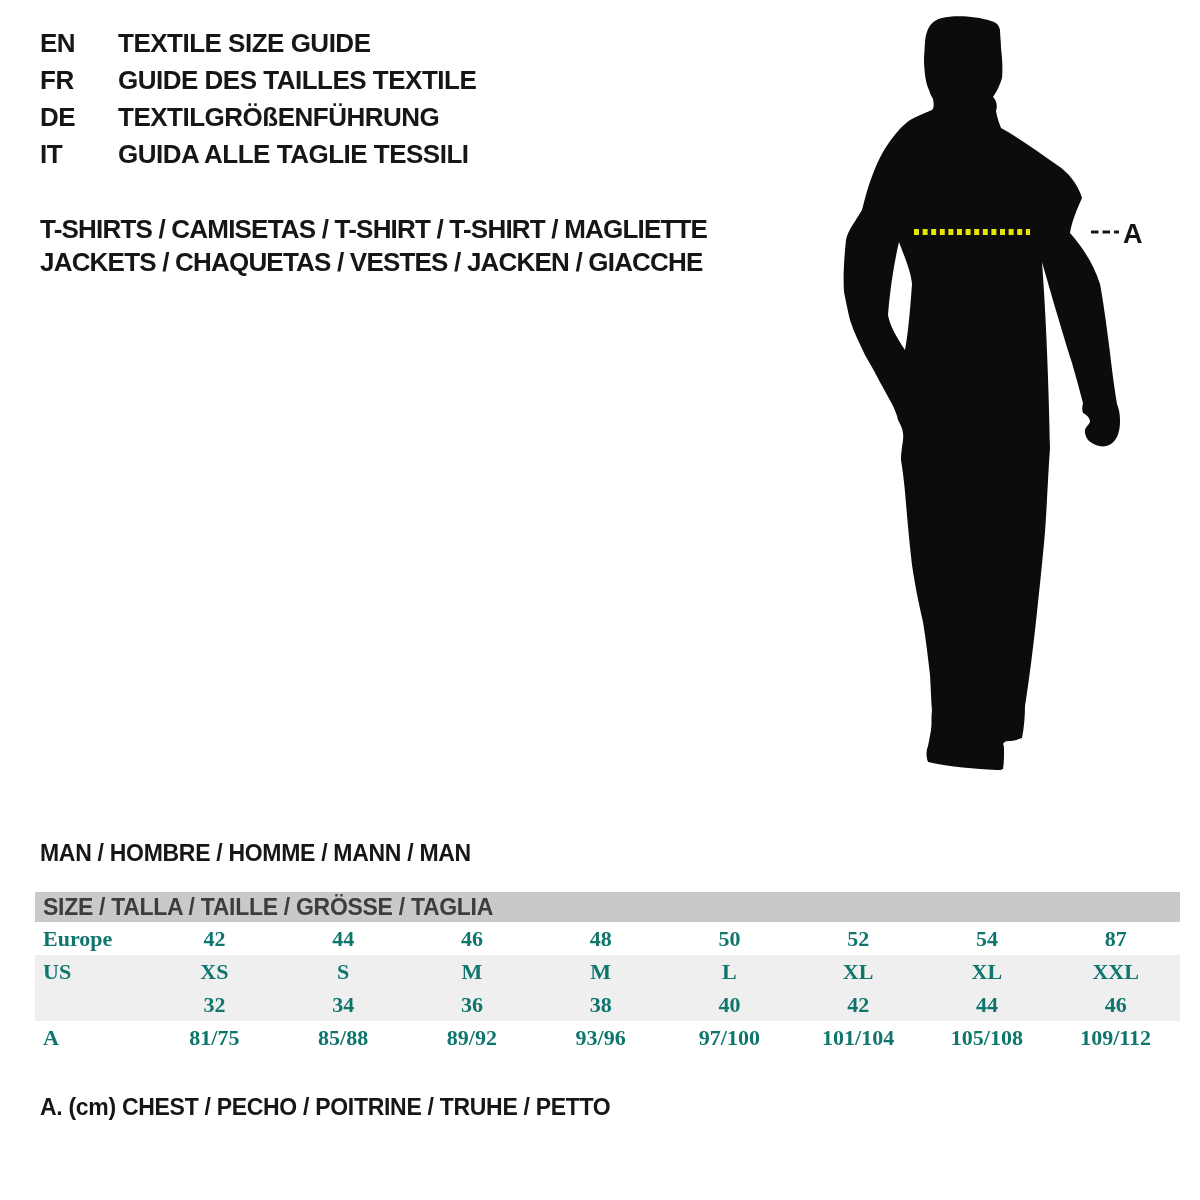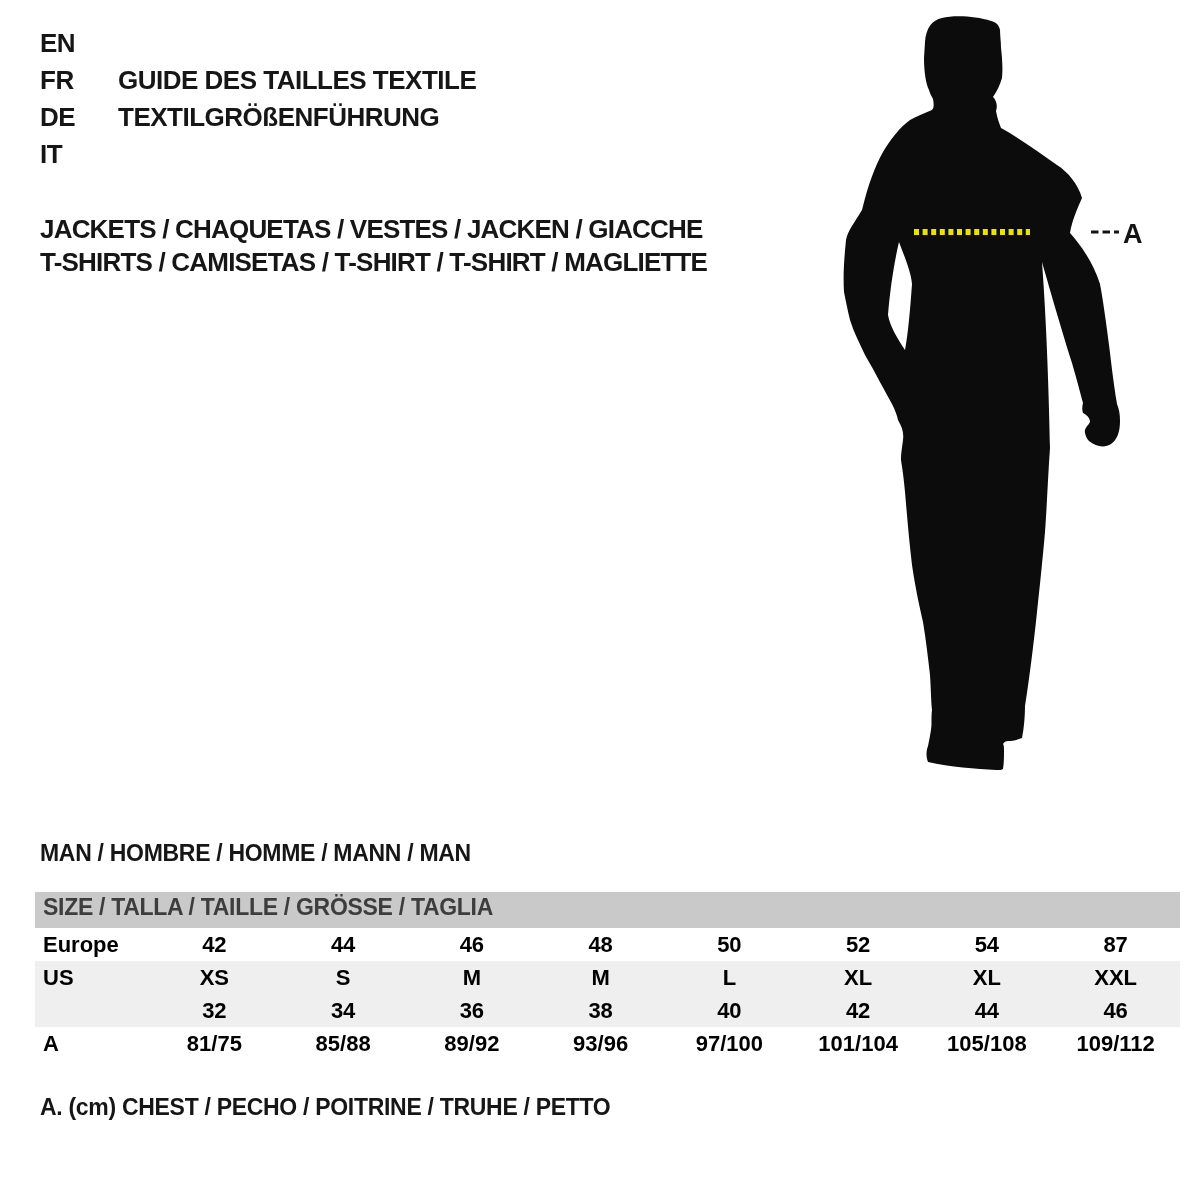--- a/index.html
+++ b/index.html
@@ -22,54 +22,56 @@
   
   .figure{position:absolute;left:820px;top:0;width:380px;height:800px;}
   .figure svg{display:block;width:380px;height:800px;}
   
   .section-title{position:absolute;left:40px;top:840px;font-size:23px;font-weight:700;letter-spacing:-0.3px;font-stretch:condensed;}
   
   .size-table{position:absolute;left:35px;top:892px;width:1145px;border-collapse:collapse;table-layout:fixed;}
   .size-table thead td{
     background:var(--table-header-bg,#c9c9c9);
     font-size:23px;font-weight:700;letter-spacing:-0.3px;
-    color:#3d3d3d;height:30px;padding:0 0 6px 8px;text-align:left;font-stretch:condensed;
+    color:#3d3d3d;height:30px;padding:0 0 0 8px;text-align:left;font-stretch:condensed;
   }
   .size-table tbody td{
-    font-size:22px;font-weight:700;color:#000000;
-    text-align:center;height:33px;padding:0;font-stretch:condensed;
+    font-size:22px;font-weight:700;color:#0f766e;
+    text-align:center;height:33px;padding:0;font-stretch:condensed;font-family:Liberation Serif, serif;
   }
   .size-table tbody td.row-label{text-align:left;padding-left:8px;}
   .size-table tbody tr.shaded{background:var(--row-shade,#efefef);}
   
   .footnote{position:absolute;left:40px;top:1094px;font-size:23px;font-weight:700;letter-spacing:-0.3px;font-stretch:condensed;}
 </style>
 </head>
 <body>
 
 <div class="lang-block">
     <div class="lang-row">
       <span class="lang-code">EN</span>
+      <span class="lang-title">TEXTILE SIZE GUIDE</span>
     </div>
     <div class="lang-row">
       <span class="lang-code">FR</span>
       <span class="lang-title">GUIDE DES TAILLES TEXTILE</span>
     </div>
     <div class="lang-row">
       <span class="lang-code">DE</span>
       <span class="lang-title">TEXTILGRÖßENFÜHRUNG</span>
     </div>
     <div class="lang-row">
       <span class="lang-code">IT</span>
+      <span class="lang-title">GUIDA ALLE TAGLIE TESSILI</span>
     </div>
   </div>
 
 <div class="categories">
+  <div class="category-line">T-SHIRTS / CAMISETAS / T-SHIRT / T-SHIRT / MAGLIETTE</div>
   <div class="category-line">JACKETS / CHAQUETAS / VESTES / JACKEN / GIACCHE</div>
-  <div class="category-line">T-SHIRTS / CAMISETAS / T-SHIRT / T-SHIRT / MAGLIETTE</div>
 </div>
 
 <div class="figure">
   <svg viewBox="0 0 380 800" xmlns="http://www.w3.org/2000/svg">
     <path fill="#0c0c0c" fill-rule="evenodd" d="M122,18 C112,20 106,28 105,42 L104,58 C104,72 106,84 109,90 C110,94 112,97 113,99
          C114,104 114,108 112,110 C104,113 96,117 90,120 C80,127 70,140 63,152
          C55,166 48,185 42,210 C35,222 28,230 26,240 C24,260 23,276 24,292
          C26,302 28,312 30,320 C34,333 40,344 45,355 C55,372 64,390 72,404
          C75,410 77,415 78,420 C82,427 84,432 83,440 C82,448 81,453 81,460
          C83,472 84,482 85,492 C87,515 89,540 92,565 C96,592 100,608 103,622

